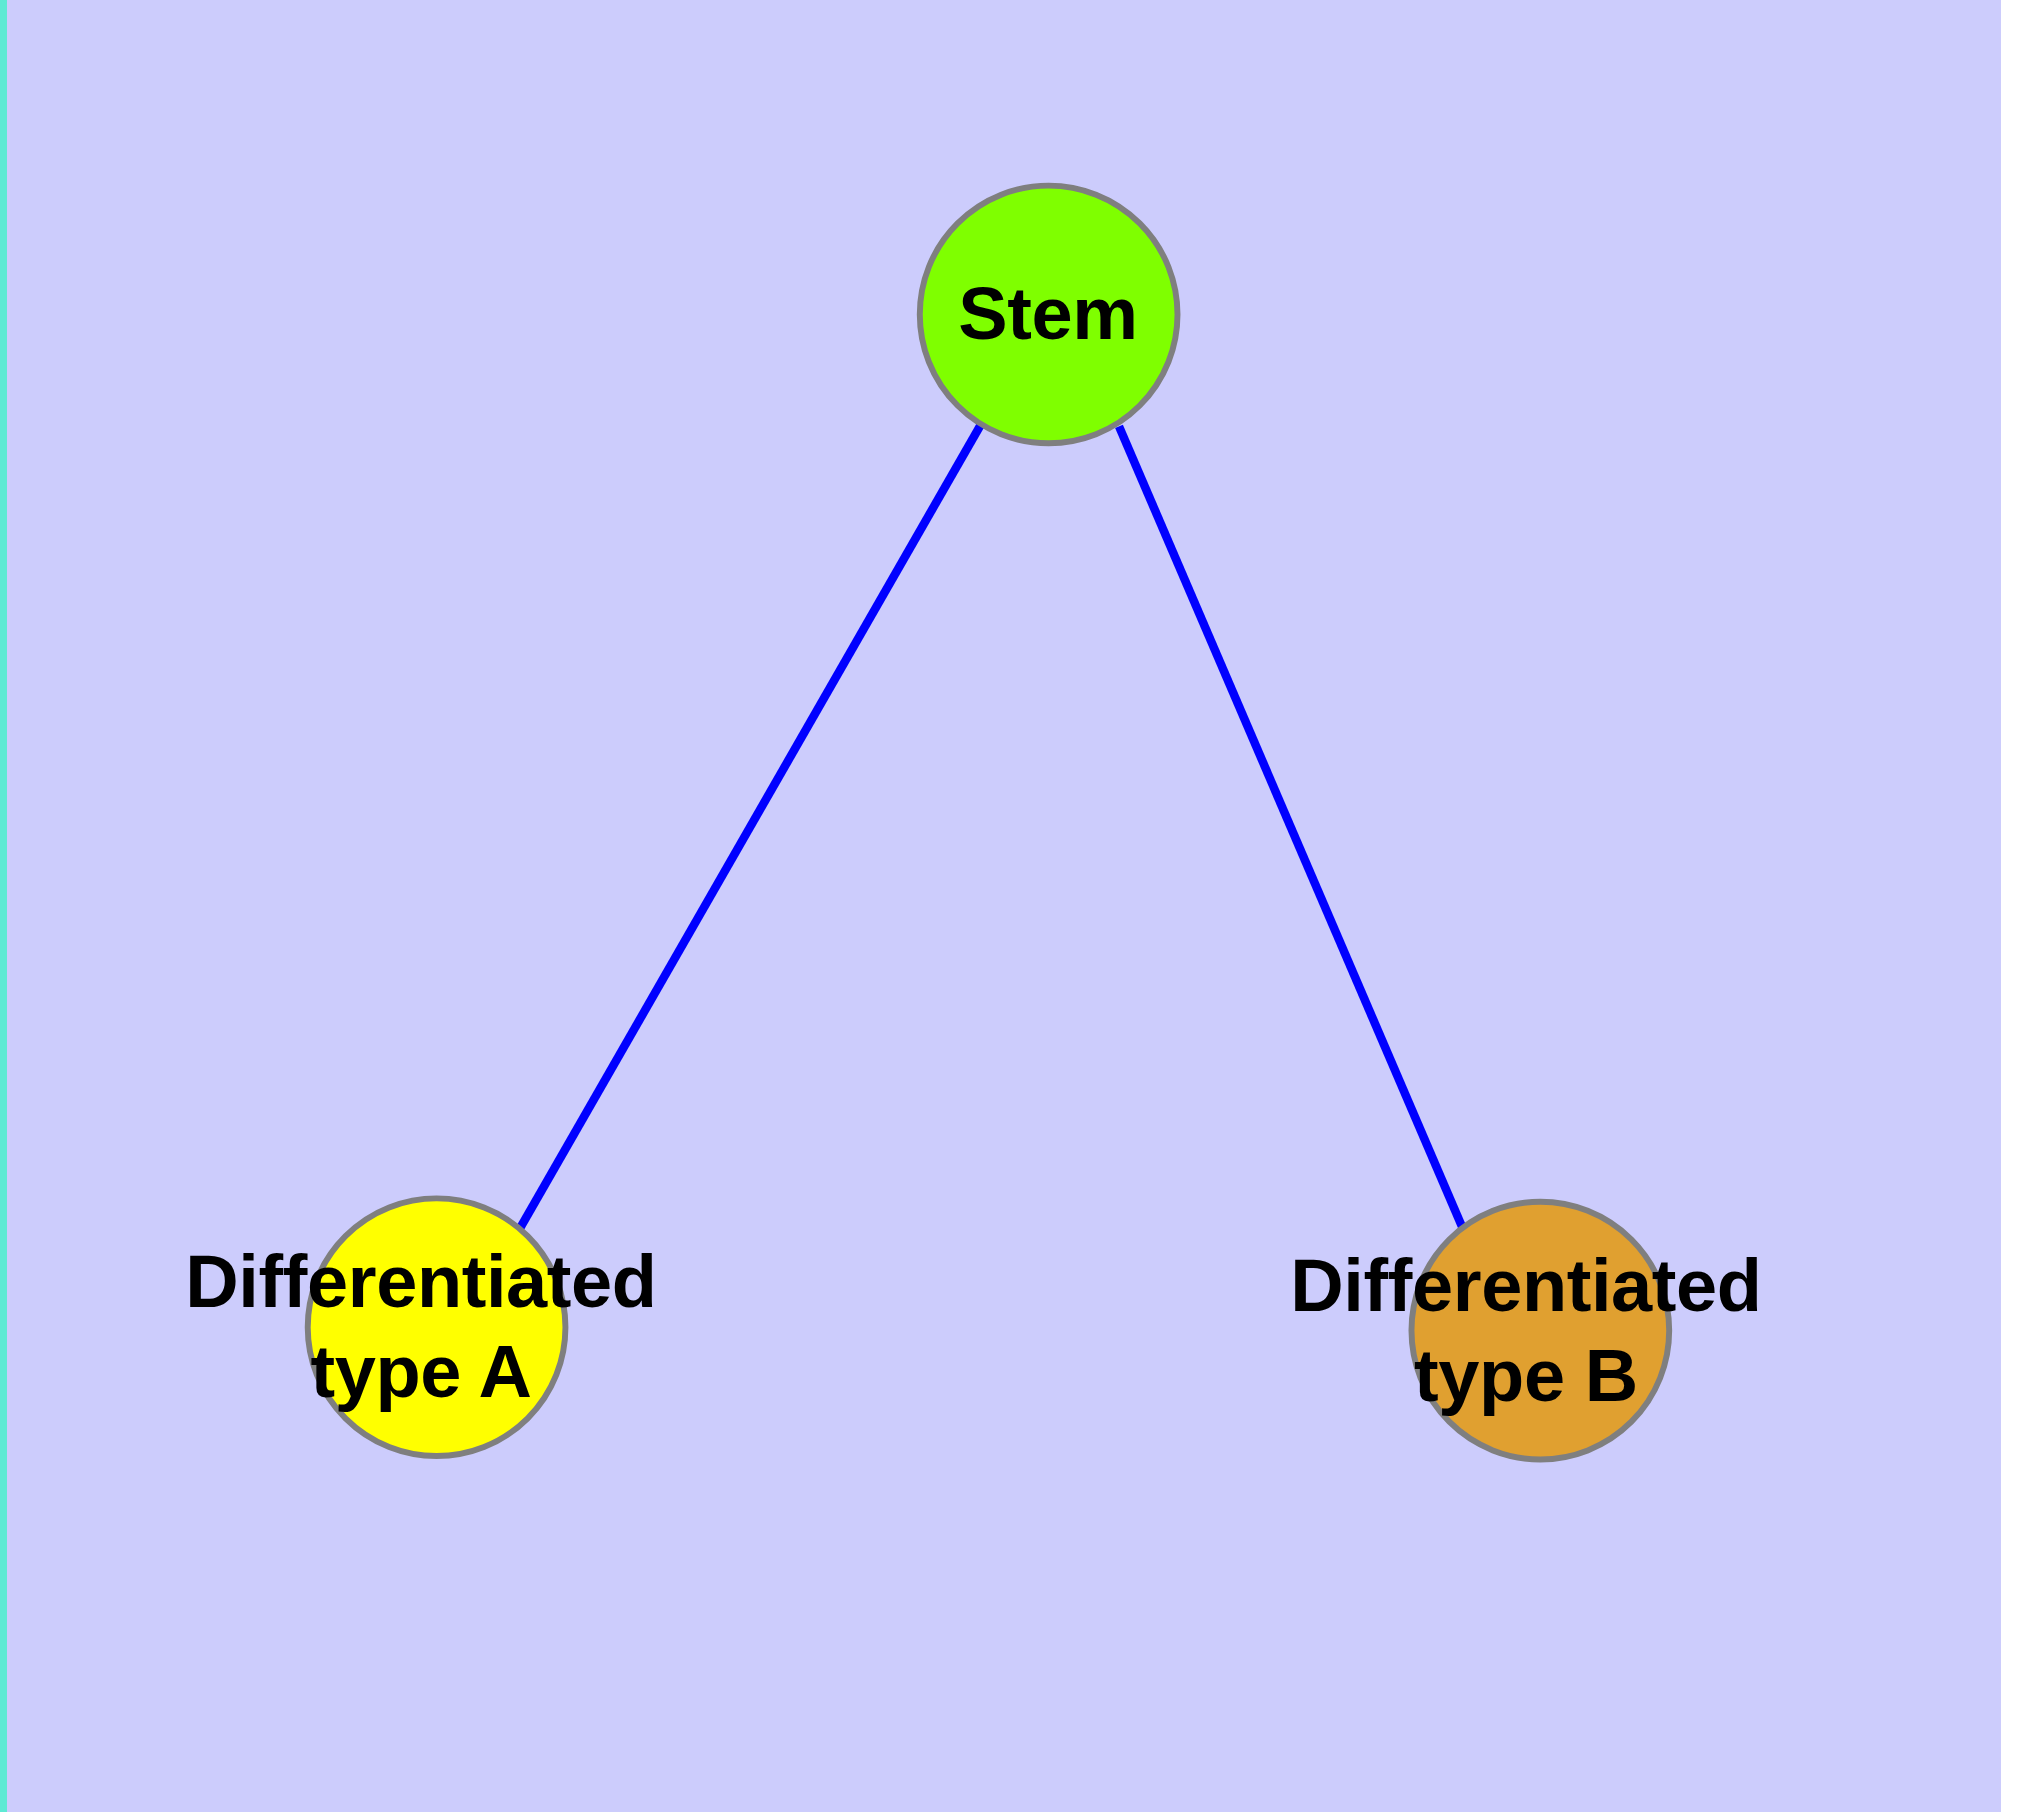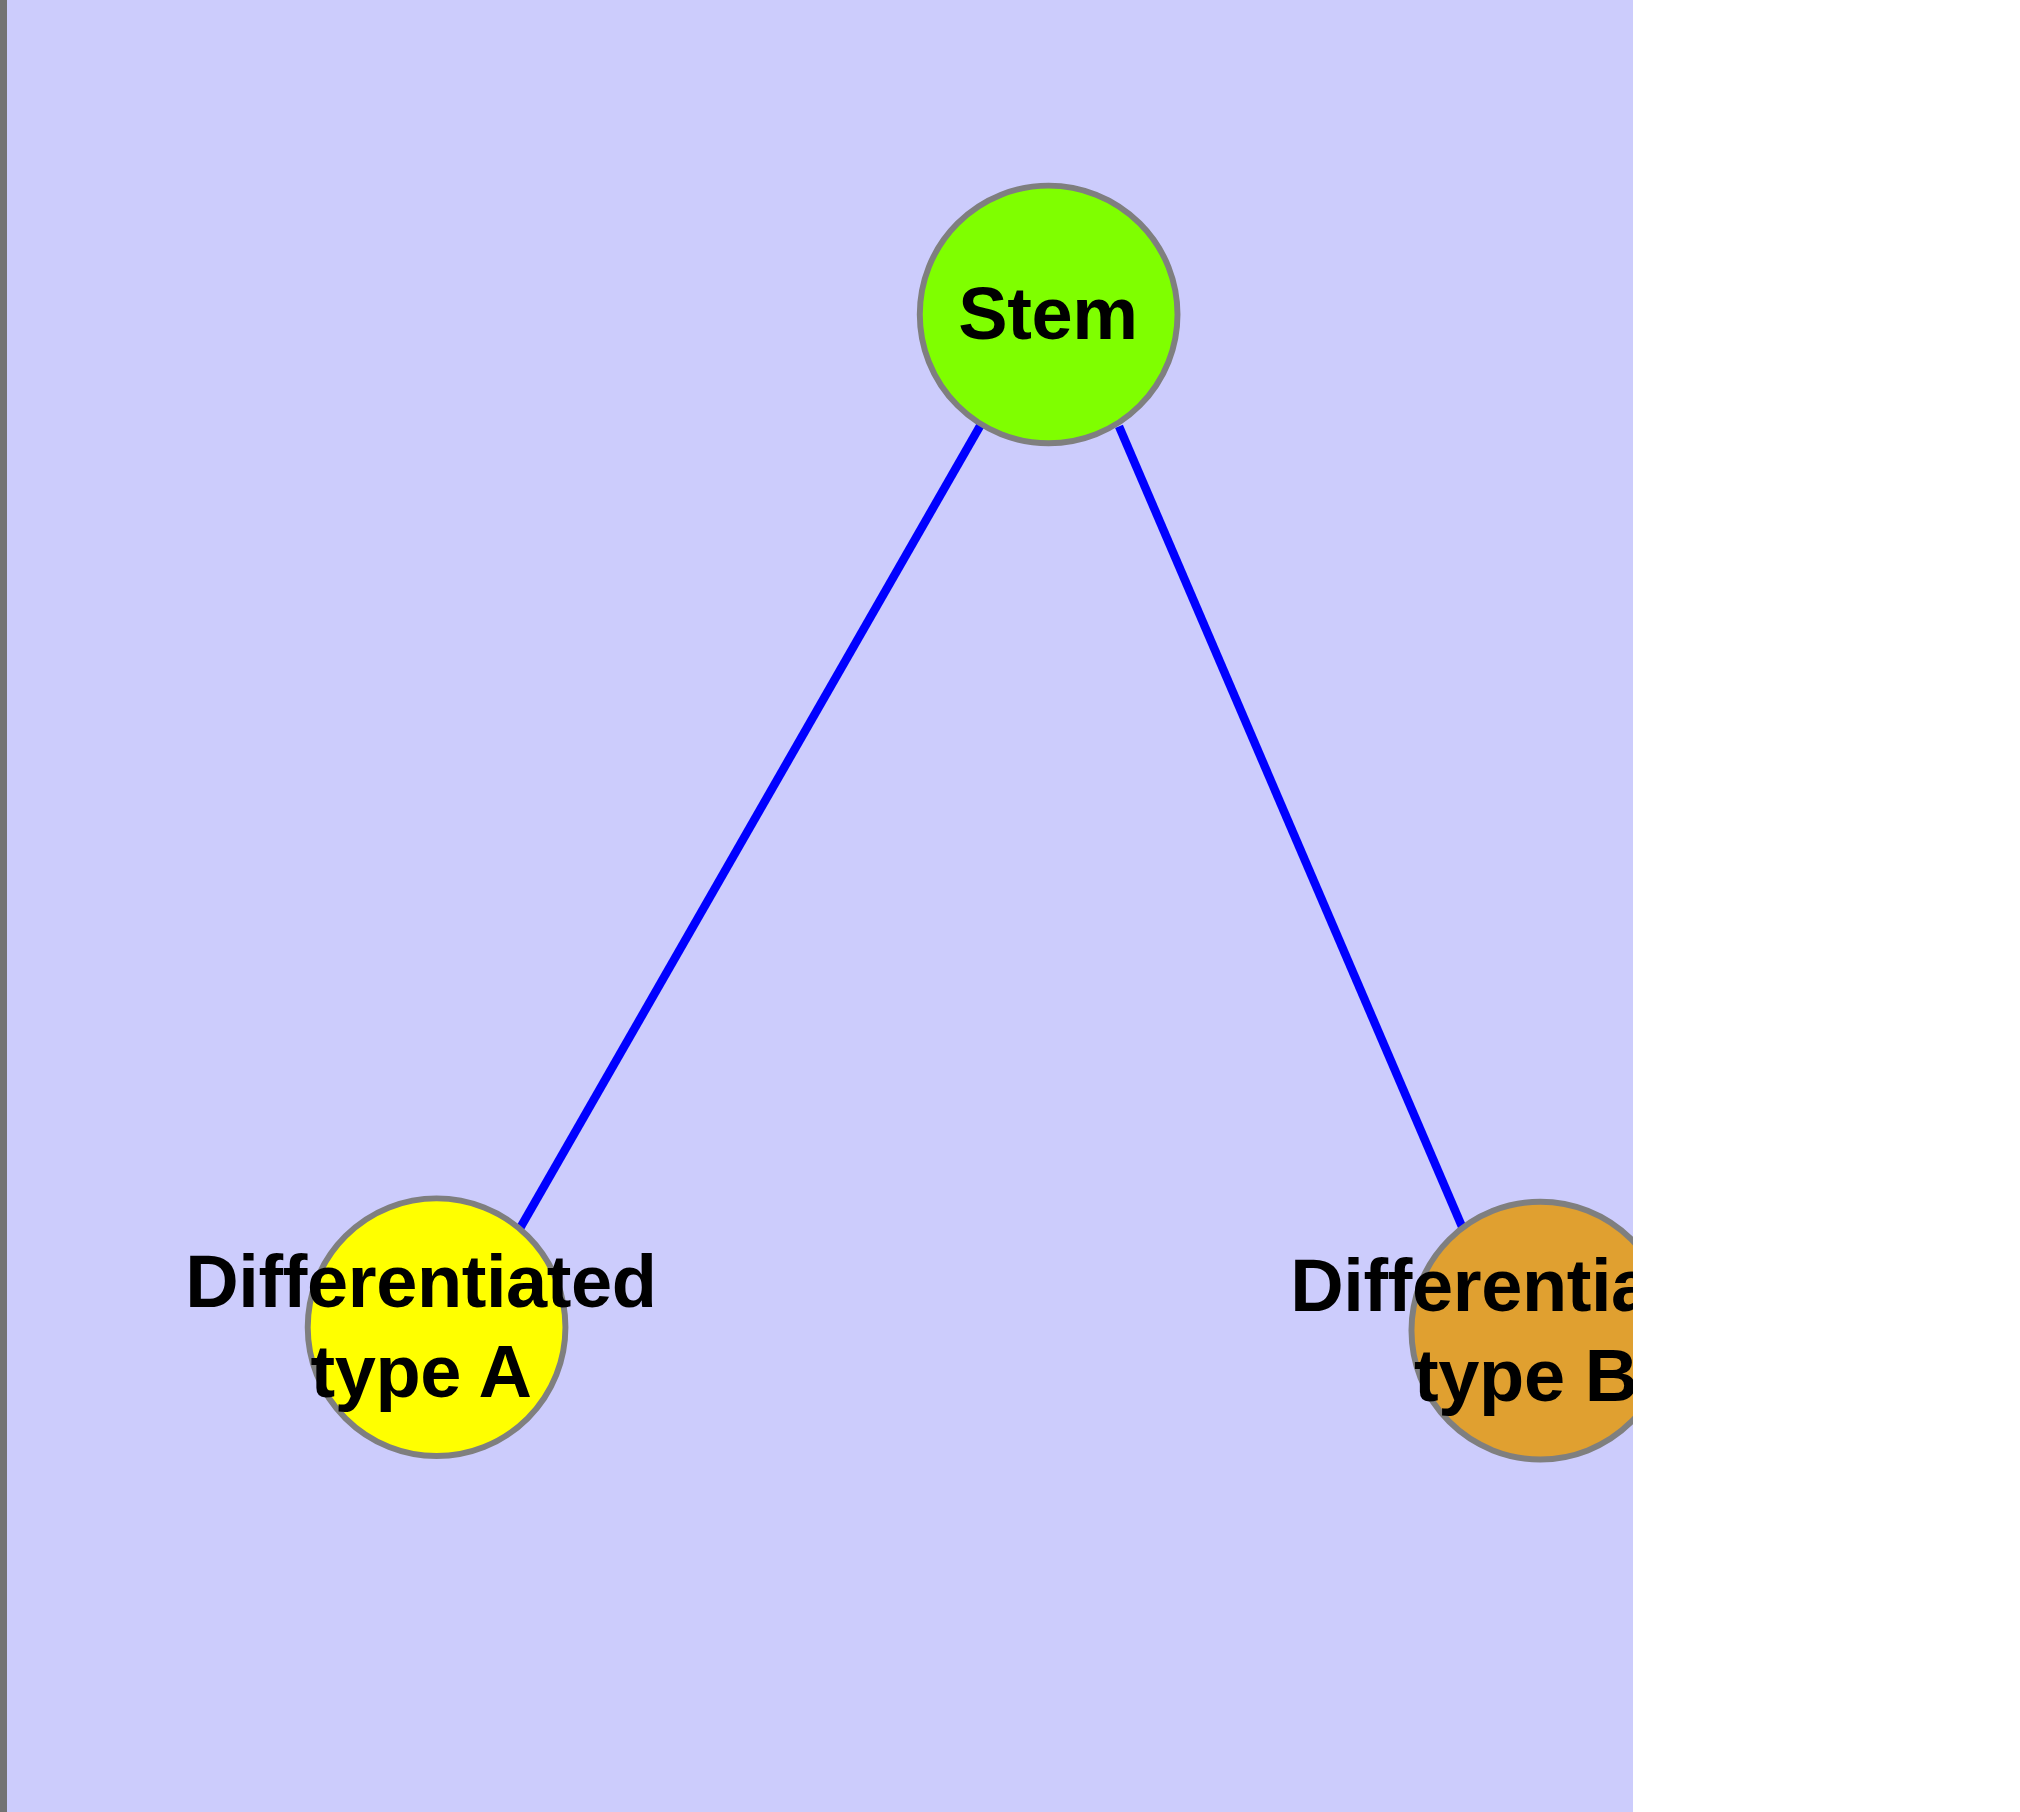--- a/index.html
+++ b/index.html
@@ -41,21 +41,21 @@
     text-align: center;
     white-space: pre;
     letter-spacing: -0.4px;
     transform: translate(-50%, -50%);
     pointer-events: none;
   }
 </style>
 </head>
 <body>
 
-<div id="canvas" style="width: 1633px; height: 1812px; background: #737373;">
+<div id="canvas" style="width: 2001px; height: 1812px; background: #5eead4;">
 
   <div id="plot-area" style="background: rgb(204, 204, 252); width: 2014px; height: 1812px;"></div>
 
   <svg id="graph-svg" viewBox="0 0 2384 2138" preserveAspectRatio="none">
     <g id="edge-layer">
         <line x1="1157" y1="501" x2="613" y2="1450" stroke="#0000ff" stroke-width="10" stroke-linecap="butt"></line>
         <line x1="1320" y1="503" x2="1727" y2="1453" stroke="#0000ff" stroke-width="10" stroke-linecap="butt"></line>
       </g>
     <g id="node-layer">
         <circle cx="1237" cy="371" r="152" fill="#7fff00" stroke="#7f7f7f" stroke-width="7"></circle>

